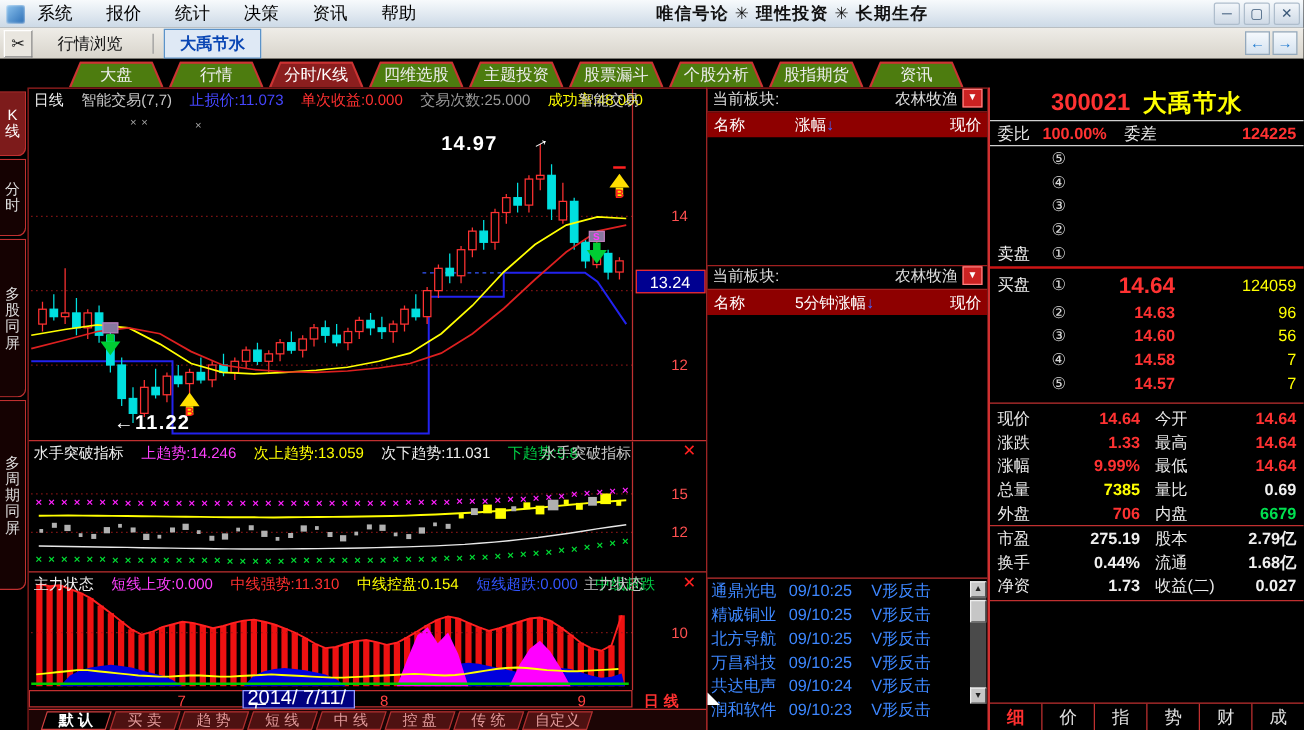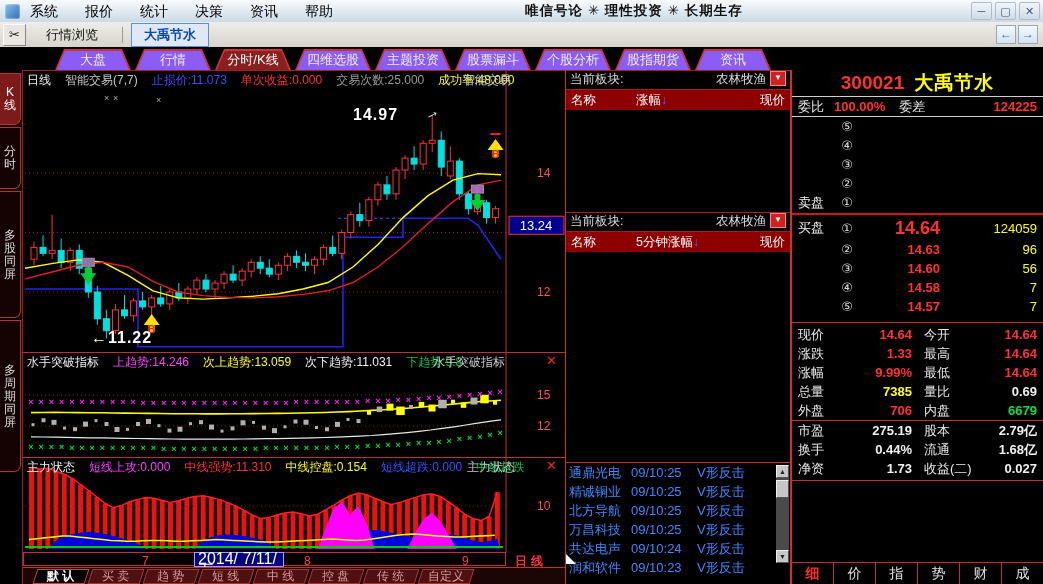--- a/index.html
+++ b/index.html
@@ -23,21 +23,21 @@
   .tbtab{font-size:13px;color:#111;padding:2px 12px;margin-right:4px}
   .tbtab.active{background:#dfe9f5;border:1px solid #5b93c9;color:#0a46b4;font-weight:bold}
   .tbsep{width:1px;height:16px;background:#999;margin:0 8px}
   #nav-arrows{position:absolute;right:5px;top:3px;display:flex;gap:2px}
   .navbtn{width:18px;height:17px;background:linear-gradient(#f5f9fd,#d5e2ef);border:1px solid #93a9bd;
     color:#1f7ad0;font-weight:bold;font-size:12px;text-align:center;line-height:16px}
   
   #tabstrip{position:absolute;left:0;top:47px;width:1043px;height:23px;background:#000;display:flex;align-items:flex-end;padding-left:55px;box-sizing:border-box}
   .ttab{height:21px;min-width:76px;margin-right:4px;background:#c33;display:flex;
         clip-path:polygon(9px 0,calc(100% - 9px) 0,100% 100%,0 100%)}
-  .ttab>div{flex:1;margin:1.5px 2px 0 2px;background:#8b5cf6;color:#eee;font-size:13px;
+  .ttab>div{flex:1;margin:1.5px 2px 0 2px;background:#4d7c0f;color:#eee;font-size:13px;
         display:flex;align-items:center;justify-content:center;
         clip-path:polygon(8px 0,calc(100% - 8px) 0,100% 100%,0 100%)}
   .ttab.active>div{background:#8b1e1e;color:#fff}
   
   #sidebar{position:absolute;left:0;top:70px;width:22px;height:514px;background:#000}
   .side-tab{position:absolute;left:0;width:20px;border:1px solid #c03030;border-left:none;
     border-radius:0 0 7px 0;background:#150202;color:#ddd;display:flex;flex-direction:column;
     align-items:center;justify-content:center;font-size:12px}
   .side-tab.active{background:#7d1b1b;color:#fff}
   .vchar{line-height:13px}

